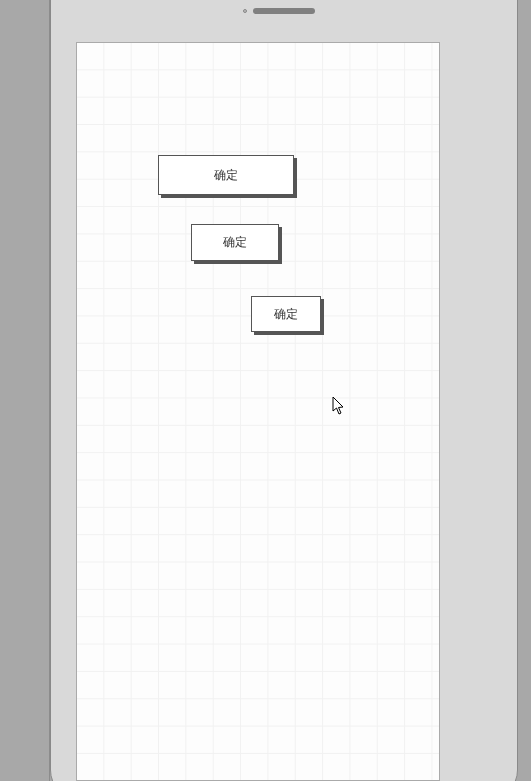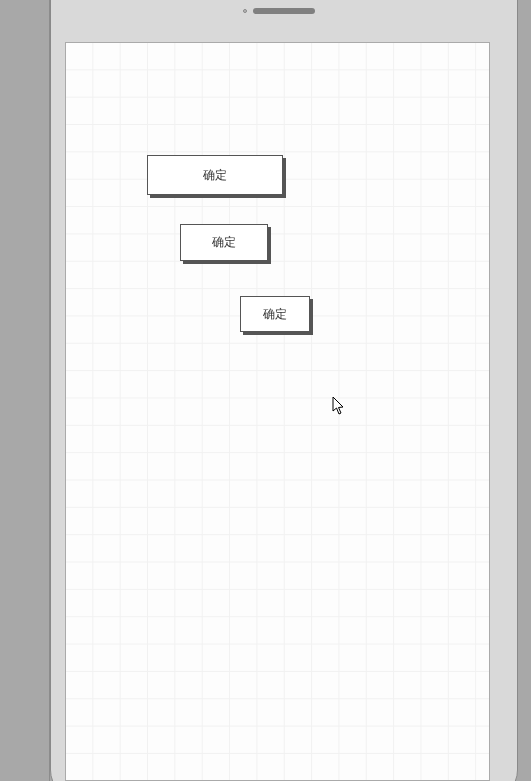--- a/index.html
+++ b/index.html
@@ -53,23 +53,23 @@
       left: 253px;
       top: 8px;
       width: 62px;
       height: 6px;
       border-radius: 3px;
       background: #808080;
     }
 
     .screen {
       position: absolute;
-      left: 65px;
+      left: 76px;
       top: 42px;
-      width: 425px;
+      width: 364px;
       height: 739px;
       background: #fdfdfd;
       border: 1px solid #aaa;
       background-image:
         linear-gradient(to right, #f1f1f1 1px, transparent 1px),
         linear-gradient(to bottom, #f1f1f1 1px, transparent 1px);
       background-size: 27.35px 27.35px;
       background-position: -1px -1px;
       font-family: Liberation Mono, monospace;
     }

